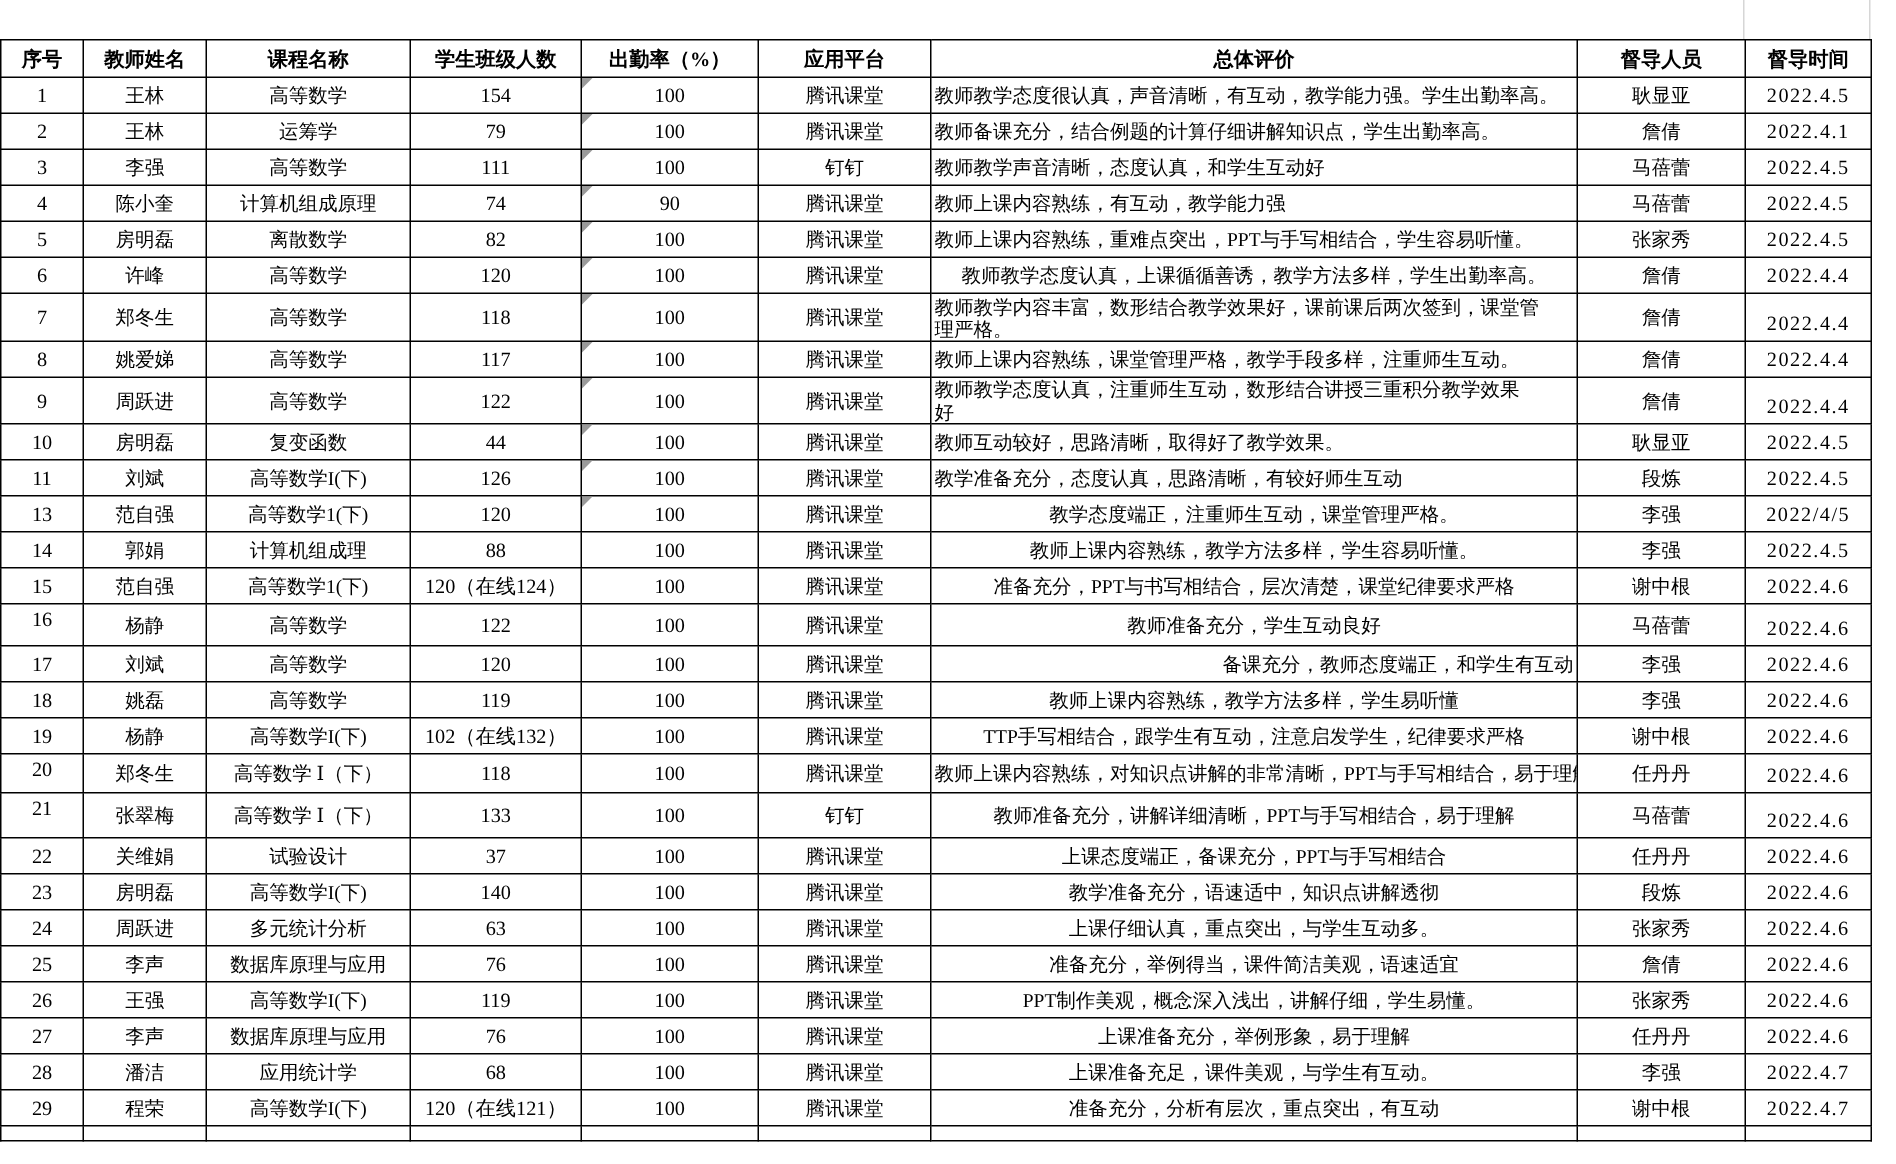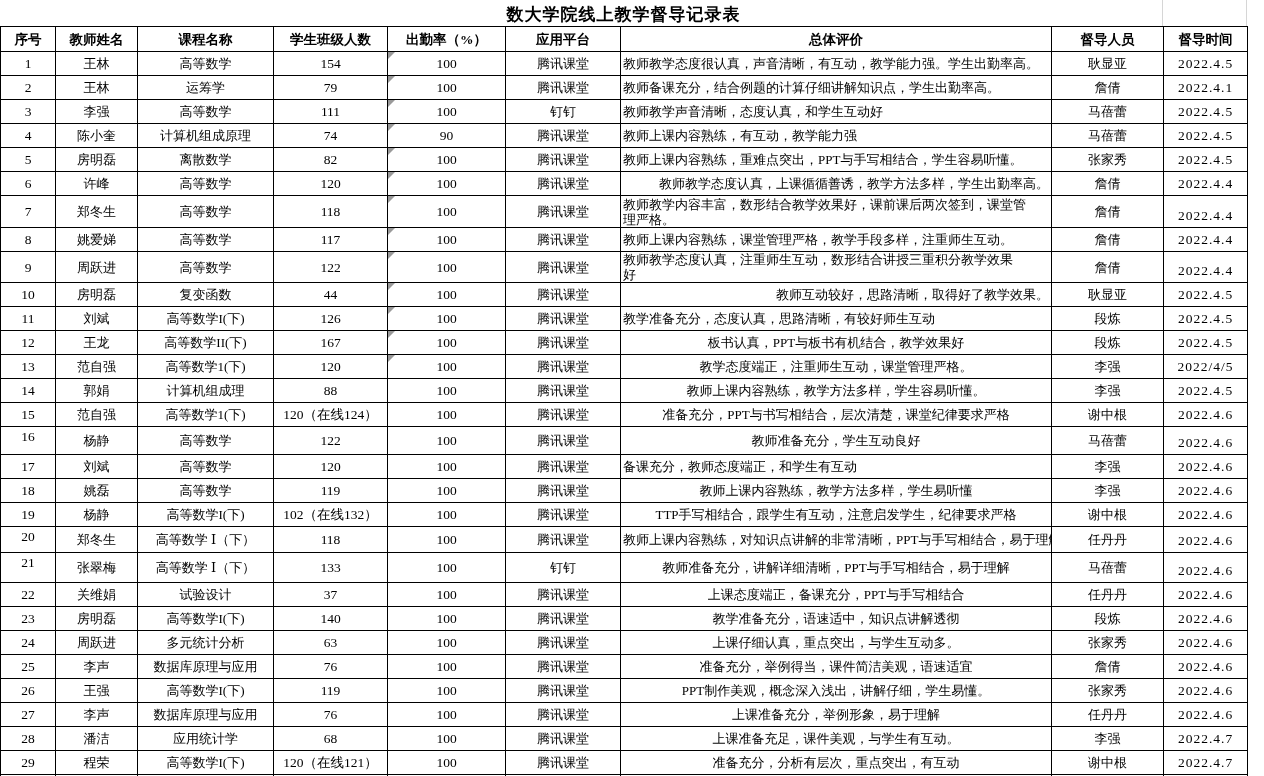--- a/index.html
+++ b/index.html
@@ -30,21 +30,20 @@
   td.top{vertical-align:top;padding-top:2px;}
   .corner{
     position:absolute;top:0;left:0;width:0;height:0;
     border-top:7px solid #9a9a9a;border-right:7px solid transparent;
   }
 </style>
 </head>
 <body>
 
 <div class="title-row">
-  <div class="title">数大学院线上教学督导记录表</div>
   <div class="gl gl1"></div>
   <div class="gl gl2"></div>
 </div>
 
 <table>
   <colgroup>
     <col style="width:55px">
       <col style="width:82px">
       <col style="width:136px">
     <col style="width:114px">
@@ -123,21 +122,21 @@
         <td class="c7">张家秀</td>
         <td class="c8">2022.4.5</td>
       </tr>
       <tr style="height: 24px;">
         <td class="c0">6</td>
         <td class="c1">许峰</td>
         <td class="c2">高等数学</td>
         <td class="c3">120</td>
         <td class="c4">100<div class="corner"></div></td>
         <td class="c5">腾讯课堂</td>
-        <td class="c6" style="text-align: right; margin-top: 40px;">教师教学态度认真，上课循循善诱，教学方法多样，学生出勤率高。</td>
+        <td class="c6" style="text-align: center; margin-top: 40px;">教师教学态度认真，上课循循善诱，教学方法多样，学生出勤率高。</td>
         <td class="c7">詹倩</td>
         <td class="c8">2022.4.4</td>
       </tr>
       <tr style="height: 32px;">
         <td class="c0">7</td>
         <td class="c1">郑冬生</td>
         <td class="c2">高等数学</td>
         <td class="c3">118</td>
         <td class="c4">100<div class="corner"></div></td>
         <td class="c5">腾讯课堂</td>
@@ -169,43 +168,32 @@
         <td class="c7">詹倩</td>
         <td class="c8">2022.4.4</td>
       </tr>
       <tr style="height: 24px;">
         <td class="c0">10</td>
         <td class="c1">房明磊</td>
         <td class="c2">复变函数</td>
         <td class="c3">44</td>
         <td class="c4">100<div class="corner"></div></td>
         <td class="c5">腾讯课堂</td>
-        <td class="c6" style="text-align: right;">教师互动较好，思路清晰，取得好了教学效果。</td>
+        <td class="c6" style="text-align: left;">教师互动较好，思路清晰，取得好了教学效果。</td>
         <td class="c7">耿显亚</td>
         <td class="c8">2022.4.5</td>
       </tr>
       <tr style="height: 24px;">
         <td class="c0">11</td>
         <td class="c1">刘斌</td>
         <td class="c2">高等数学I(下)</td>
         <td class="c3">126</td>
         <td class="c4">100<div class="corner"></div></td>
         <td class="c5">腾讯课堂</td>
         <td class="c6" style="text-align: left;">教学准备充分，态度认真，思路清晰，有较好师生互动</td>
-        <td class="c7">段炼</td>
-        <td class="c8">2022.4.5</td>
-      </tr>
-      <tr style="height: 24px;">
-        <td class="c0">12</td>
-        <td class="c1">王龙</td>
-        <td class="c2">高等数学II(下)</td>
-        <td class="c3">167</td>
-        <td class="c4">100<div class="corner"></div></td>
-        <td class="c5">腾讯课堂</td>
-        <td class="c6" style="text-align: center;">板书认真，PPT与板书有机结合，教学效果好</td>
         <td class="c7">段炼</td>
         <td class="c8">2022.4.5</td>
       </tr>
       <tr style="height: 24px;">
         <td class="c0">13</td>
         <td class="c1">范自强</td>
         <td class="c2">高等数学1(下)</td>
         <td class="c3">120</td>
         <td class="c4">100<div class="corner"></div></td>
         <td class="c5">腾讯课堂</td>
@@ -246,21 +234,21 @@
         <td class="c7">马蓓蕾</td>
         <td class="c8">2022.4.6</td>
       </tr>
       <tr style="height: 24px;">
         <td class="c0">17</td>
         <td class="c1">刘斌</td>
         <td class="c2">高等数学</td>
         <td class="c3">120</td>
         <td class="c4">100</td>
         <td class="c5">腾讯课堂</td>
-        <td class="c6" style="text-align: left;">备课充分，教师态度端正，和学生有互动</td>
+        <td class="c6" style="text-align: right;">备课充分，教师态度端正，和学生有互动</td>
         <td class="c7">李强</td>
         <td class="c8">2022.4.6</td>
       </tr>
       <tr style="height: 24px;">
         <td class="c0">18</td>
         <td class="c1">姚磊</td>
         <td class="c2">高等数学</td>
         <td class="c3">119</td>
         <td class="c4">100</td>
         <td class="c5">腾讯课堂</td>

